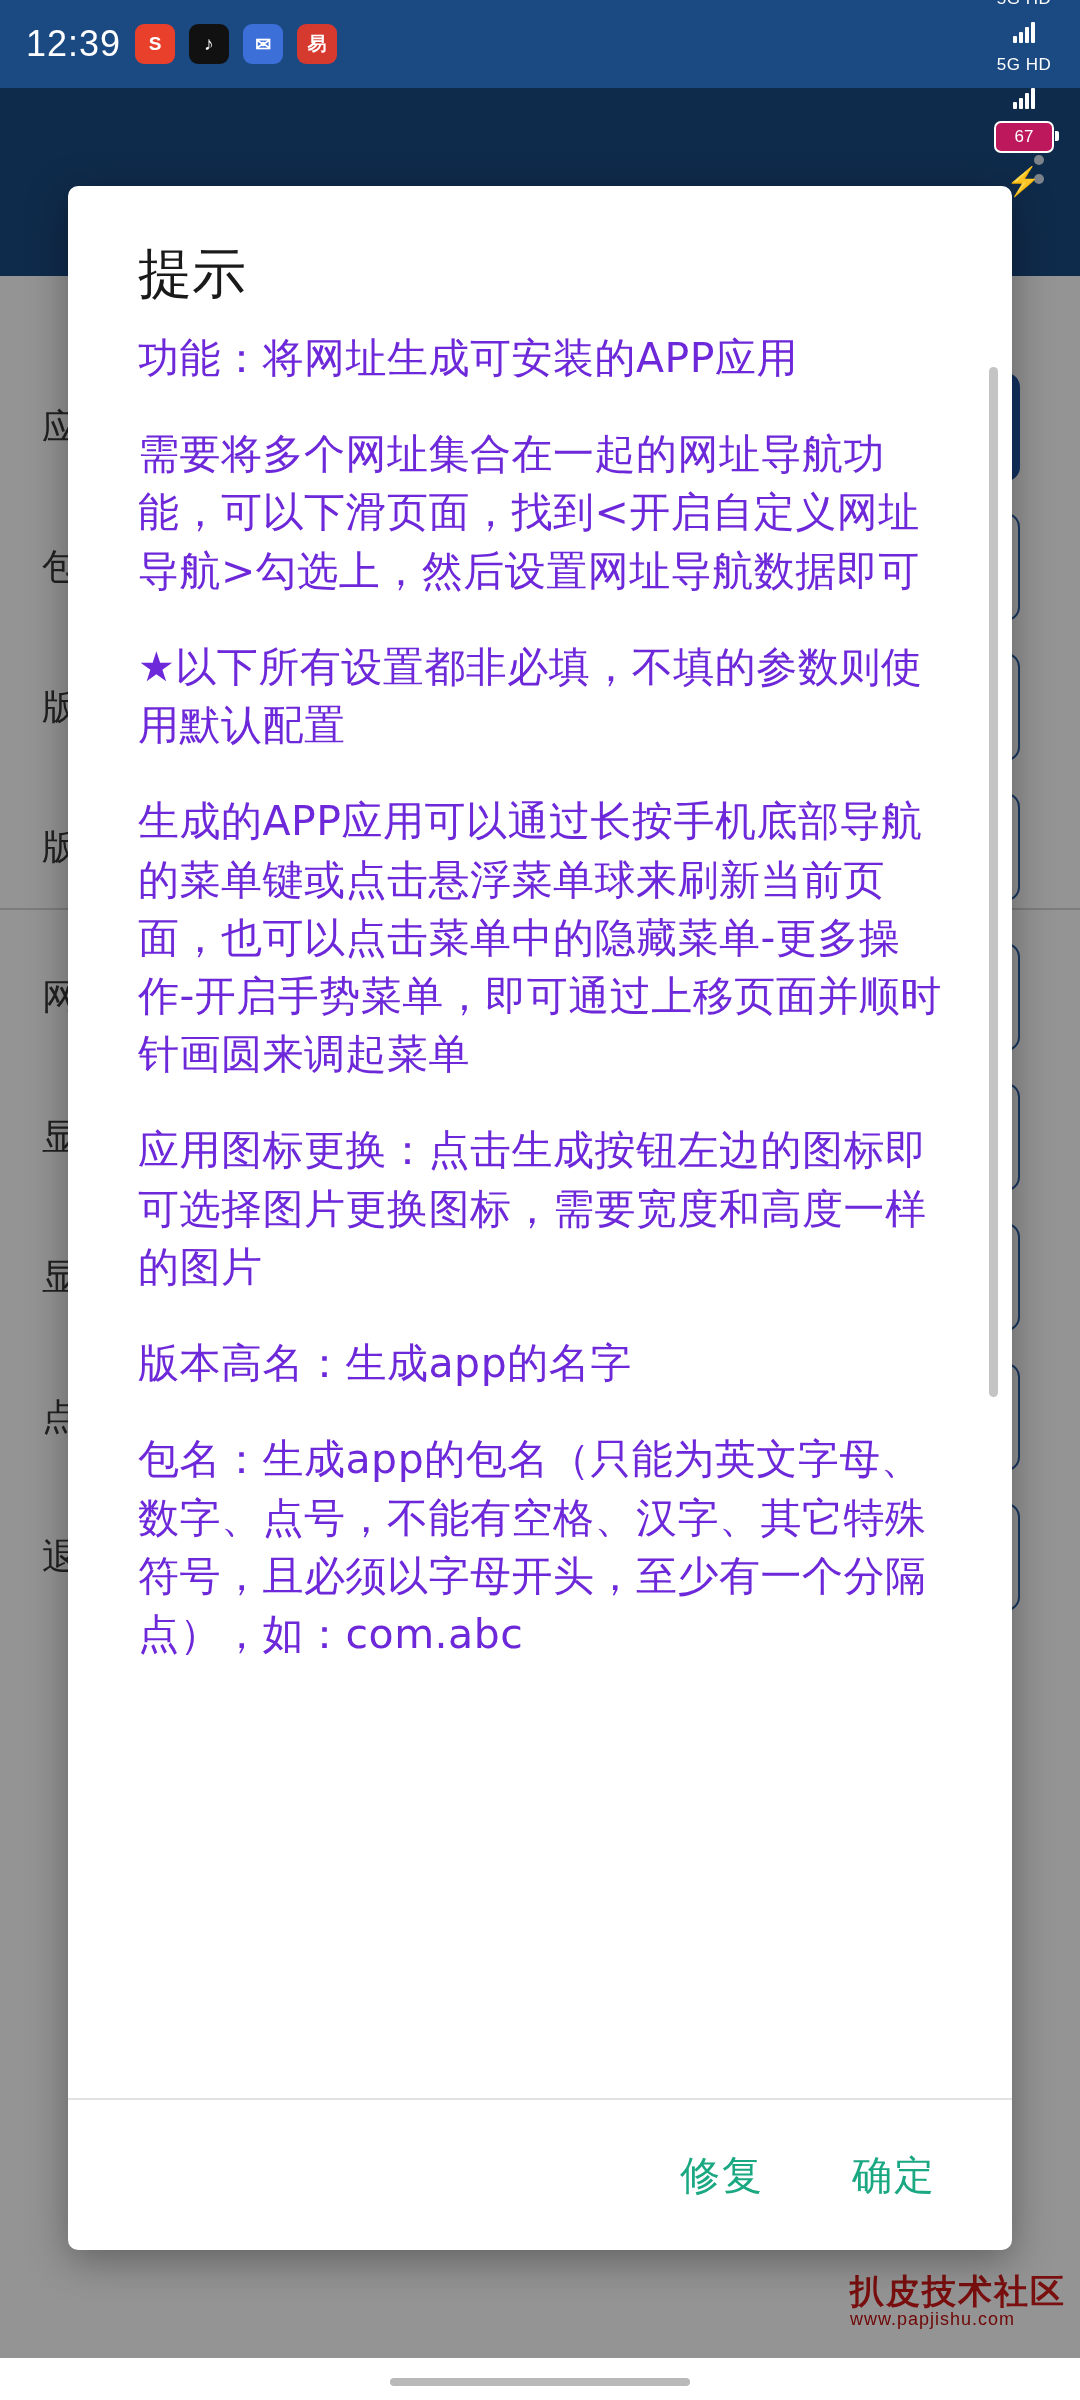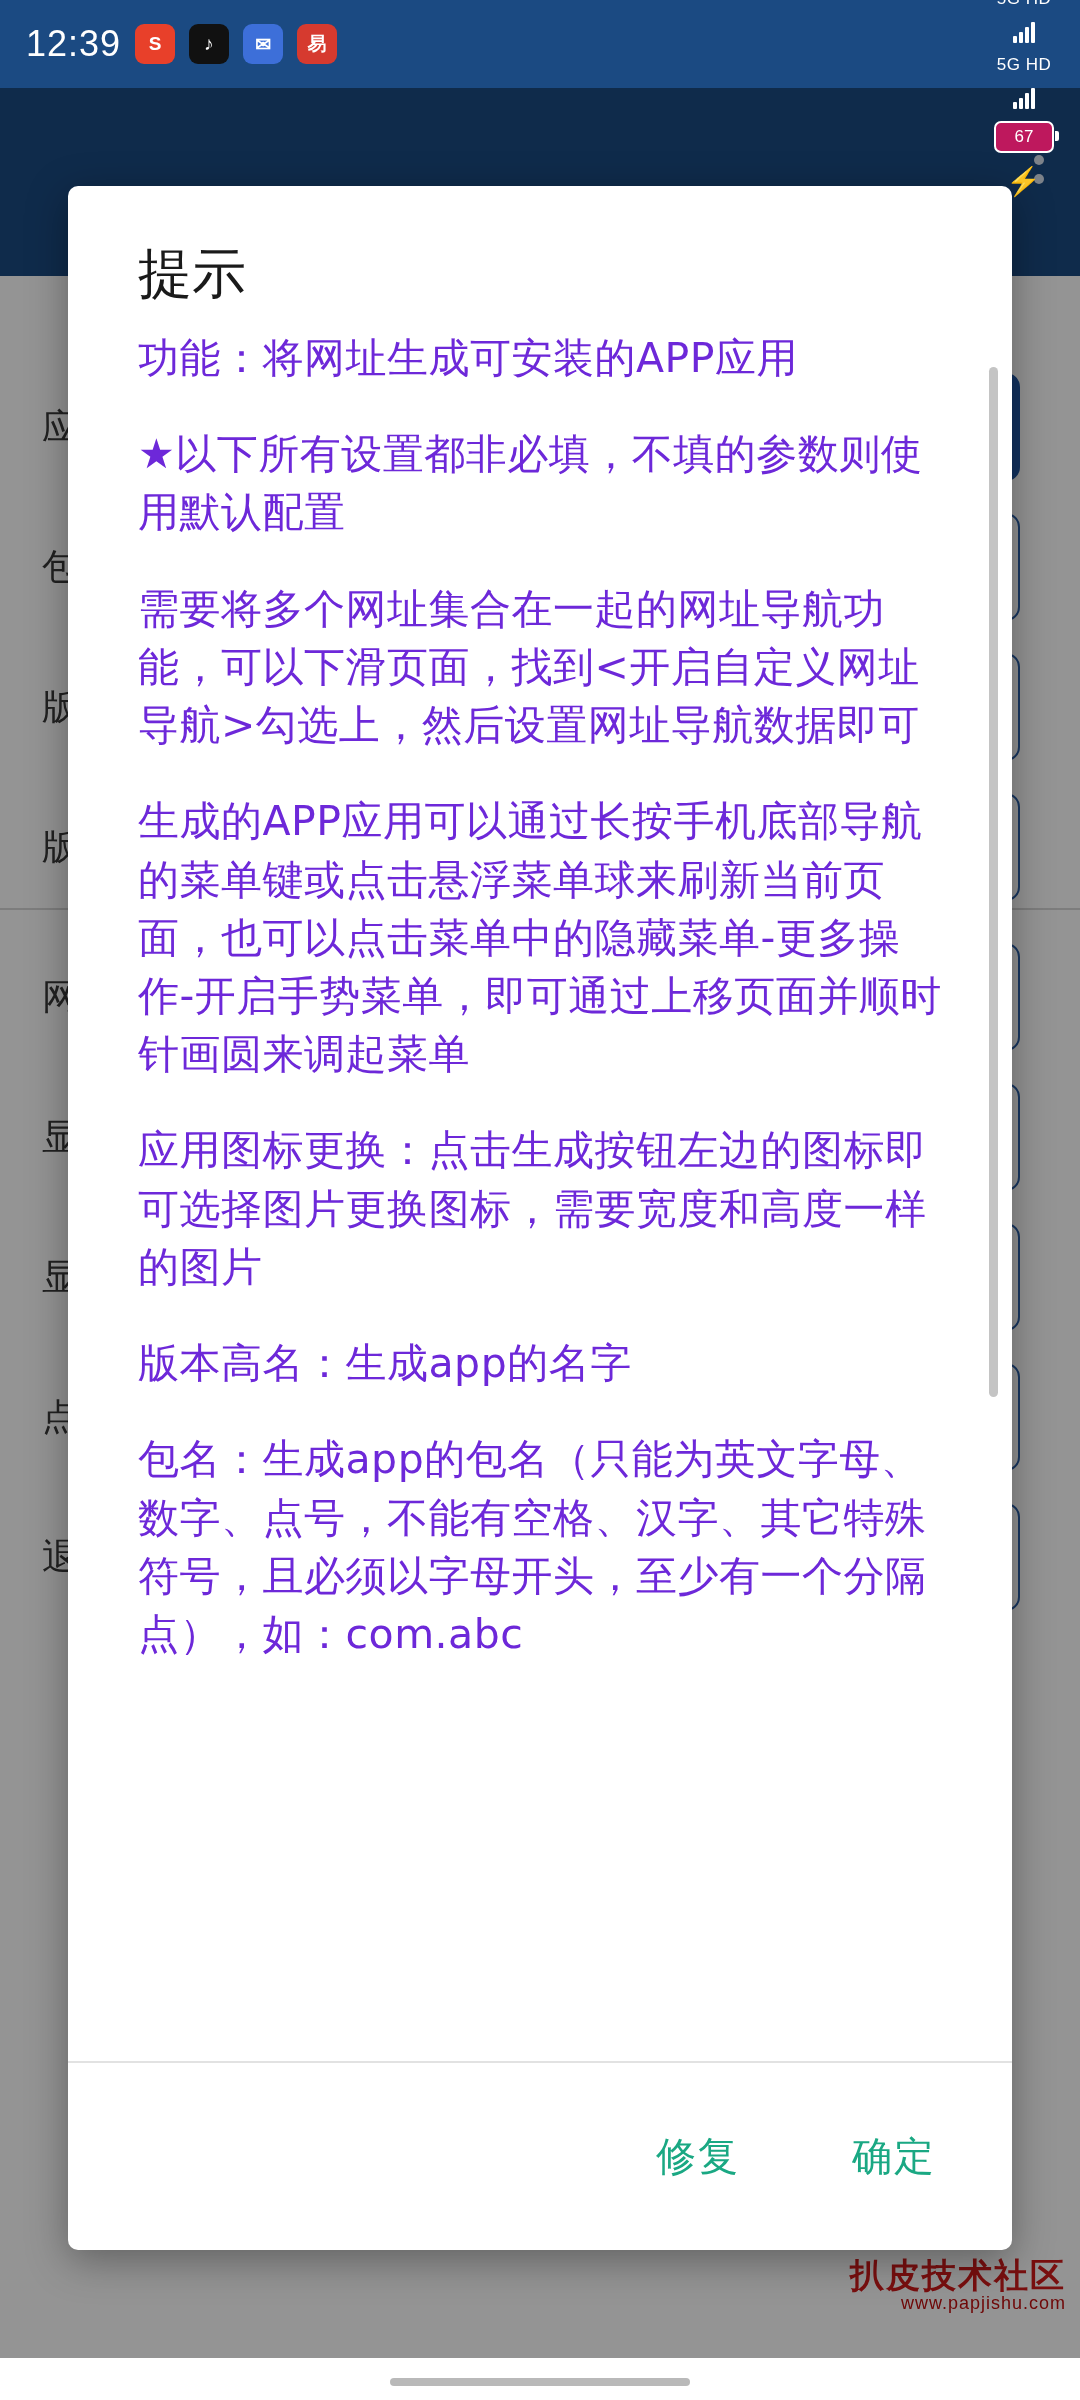--- a/index.html
+++ b/index.html
@@ -174,22 +174,22 @@
     top: -14px; left: 0;
     width: 34px; height: 16px;
     background: #1f57a5;
     border-radius: 6px 6px 0 0;
   }
 
   
   #watermark {
     position: absolute;
     right: 14px;
-    bottom: 86px;
-    text-align: right;
+    bottom: 70px;
+    text-align: left;
     line-height: 1.1;
   }
   #watermark .wm-main {
     font-size: 34px;
     font-weight: bold;
     color: #d11a1a;
     letter-spacing: 2px;
   }
   #watermark .wm-sub {
     font-size: 18px;
@@ -273,25 +273,25 @@
     height: 90px;
     background: linear-gradient(to bottom, rgba(255,255,255,0) 0%, #ffffff 72%);
     pointer-events: none;
   }
   #dialog-sep {
     height: 2px;
     background: #e2e2e2;
     margin: 0;
   }
   #dialog-actions {
-    height: 187px;
+    height: 150px;
     display: flex;
     align-items: center;
     justify-content: flex-end;
-    gap: 104px;
+    gap: 80px;
     padding-right: 72px;
   }
   #dialog-actions button {
     background: none;
     border: none;
     color: #1aa883;
     font-size: 40px;
     letter-spacing: 2px;
     font-family: "DejaVu Sans", sans-serif;
     cursor: pointer;
@@ -405,22 +405,22 @@
       </span>
     <span class="bolt">⚡</span>
   </div>
 </div>
 
 <div id="dialog">
   <div id="dialog-title">提示</div>
 
   <div id="dialog-body">
     <p>功能：将网址生成可安装的APP应用</p>
+    <p>需要将多个网址集合在一起的网址导航功能，可以下滑页面，找到&lt;开启自定义网址导航&gt;勾选上，然后设置网址导航数据即可</p>
     <p>★以下所有设置都非必填，不填的参数则使用默认配置</p>
-    <p>需要将多个网址集合在一起的网址导航功能，可以下滑页面，找到&lt;开启自定义网址导航&gt;勾选上，然后设置网址导航数据即可</p>
     <p>生成的APP应用可以通过长按手机底部导航的菜单键或点击悬浮菜单球来刷新当前页面，也可以点击菜单中的隐藏菜单-更多操作-开启手势菜单，即可通过上移页面并顺时针画圆来调起菜单</p>
     <p>应用图标更换：点击生成按钮左边的图标即可选择图片更换图标，需要宽度和高度一样的图片</p>
     <p>版本高名：生成app的名字</p>
     <p>包名：生成app的包名（只能为英文字母、数字、点号，不能有空格、汉字、其它特殊符号，且必须以字母开头，至少有一个分隔点），如：com.abc</p>
     <div id="scrollbar"></div>
     <div id="dialog-fade"></div>
   </div>
 
   <div id="dialog-sep"></div>
 

